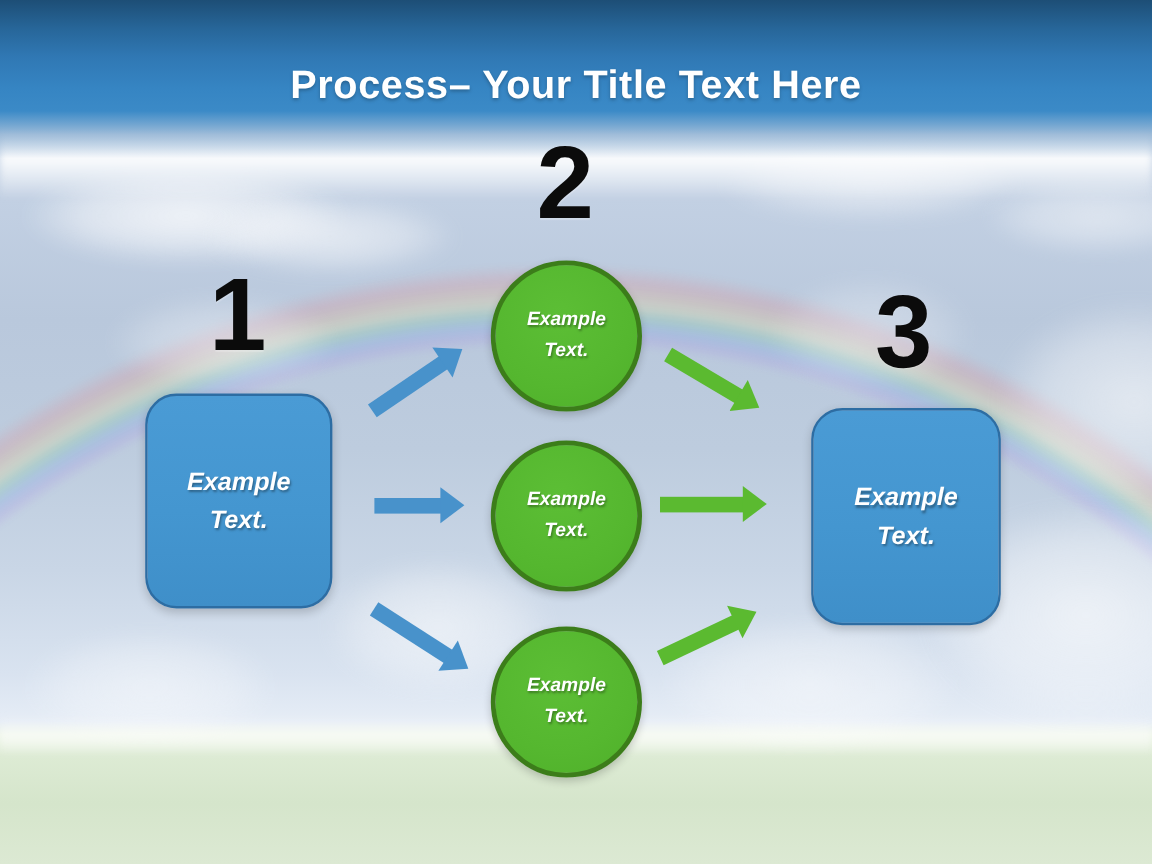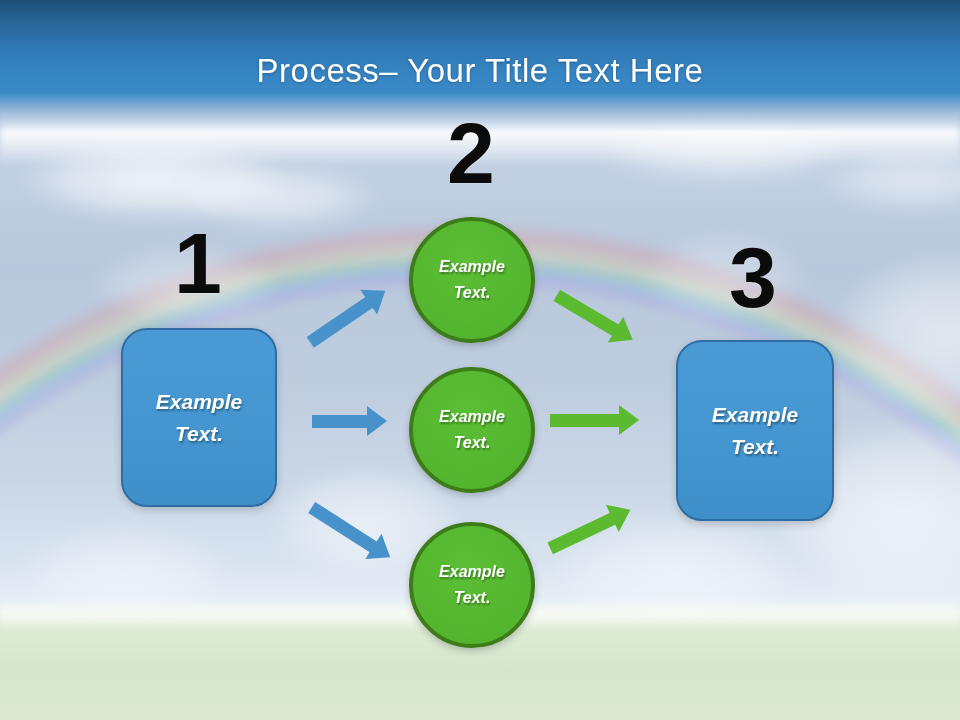--- a/index.html
+++ b/index.html
@@ -51,22 +51,22 @@
     background:linear-gradient(180deg,
       #1d4e76 0%, #276699 18%, #3078b4 36%, #3685c3 56%,
       #3b8ac7 70%, rgba(110,155,198,.55) 85%, rgba(230,238,246,0) 100%);
   }
   .title{
     position:absolute;left:0;right:0;top:52px;
     text-align:center;color:#fff;font-size:33px;letter-spacing:.5px;
     text-shadow:0 1px 3px rgba(0,0,0,.25);
     white-space:nowrap;
   }
-  .title .bold{font-weight:400;margin-top:24px;}
-  .title .rest{font-weight:400;}
+  .title .bold{font-weight:700;margin-top:24px;}
+  .title .rest{font-weight:700;}
   
   .step-number{
     position:absolute;width:110px;text-align:center;
     font-size:86px;font-weight:700;color:#0b0b0b;line-height:1;
     text-shadow:0 1px 1px rgba(255,255,255,.25);
   }
   #num1{left:143px;top:220px;}
   #num2{left:416px;top:110px;}
   #num3{left:698px;top:234px;}
   

